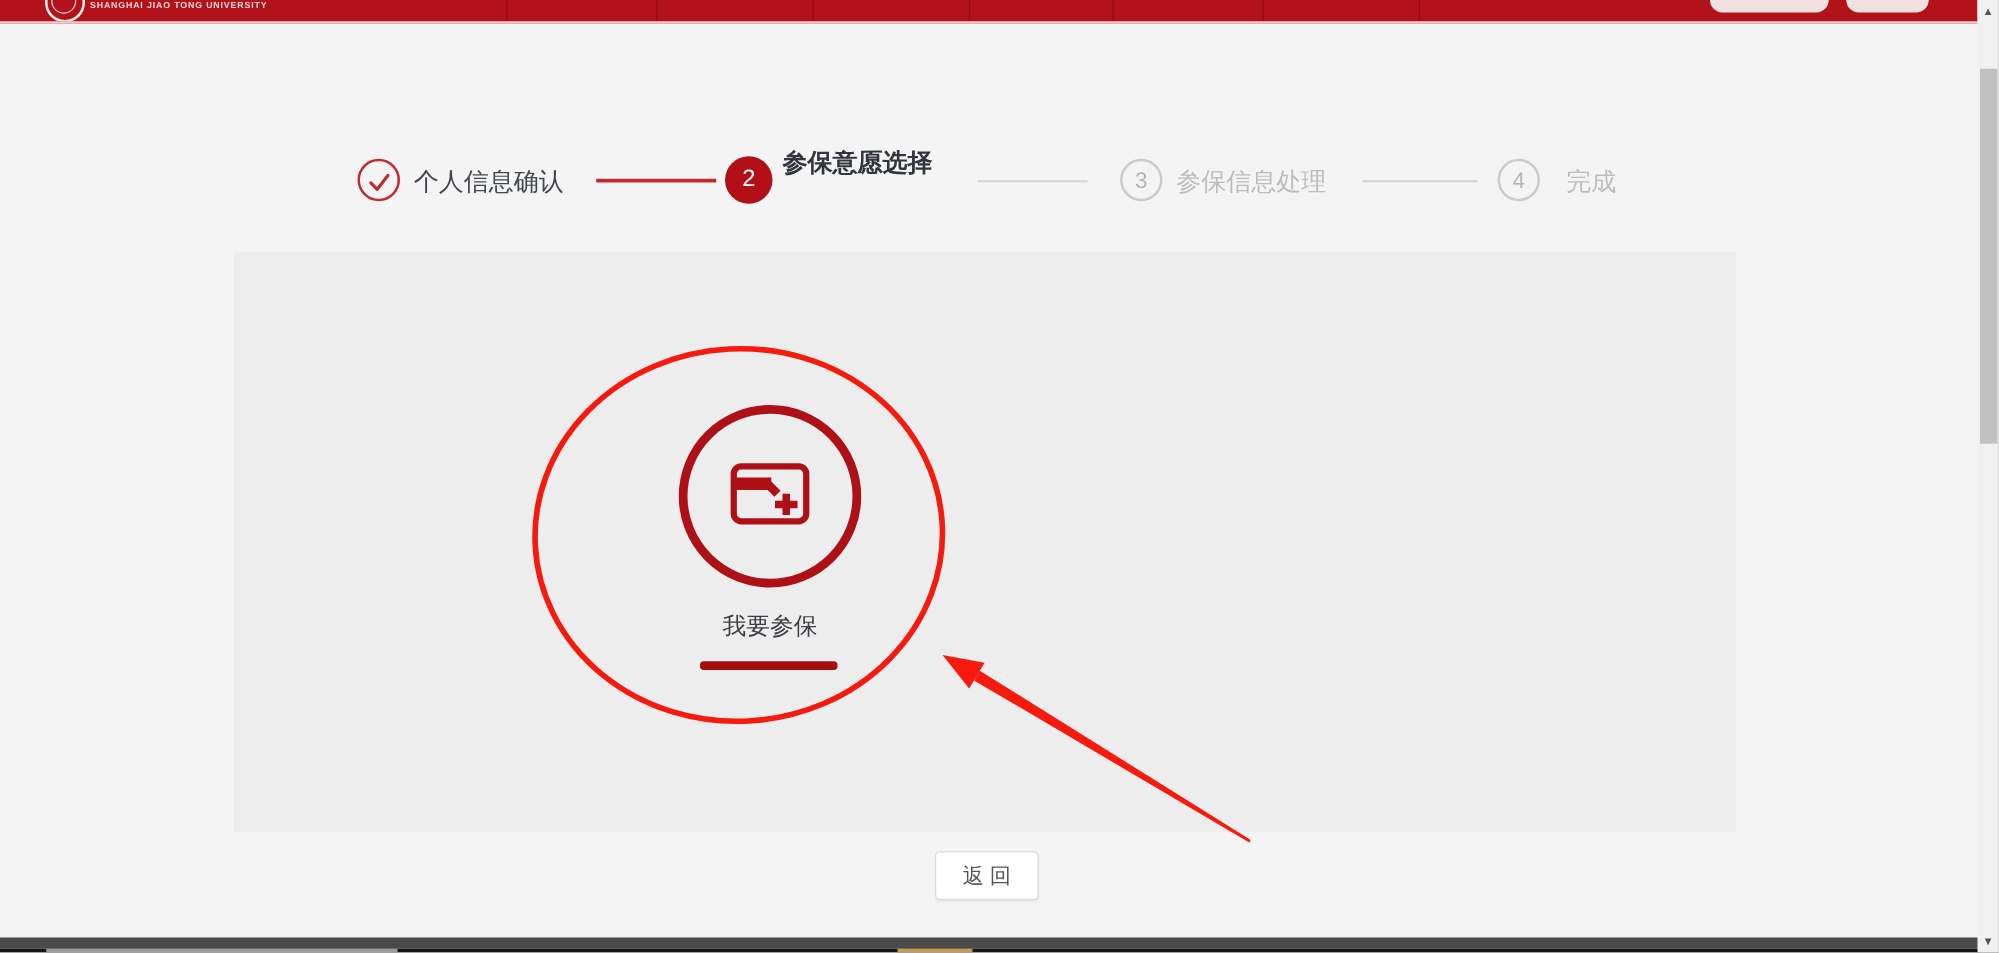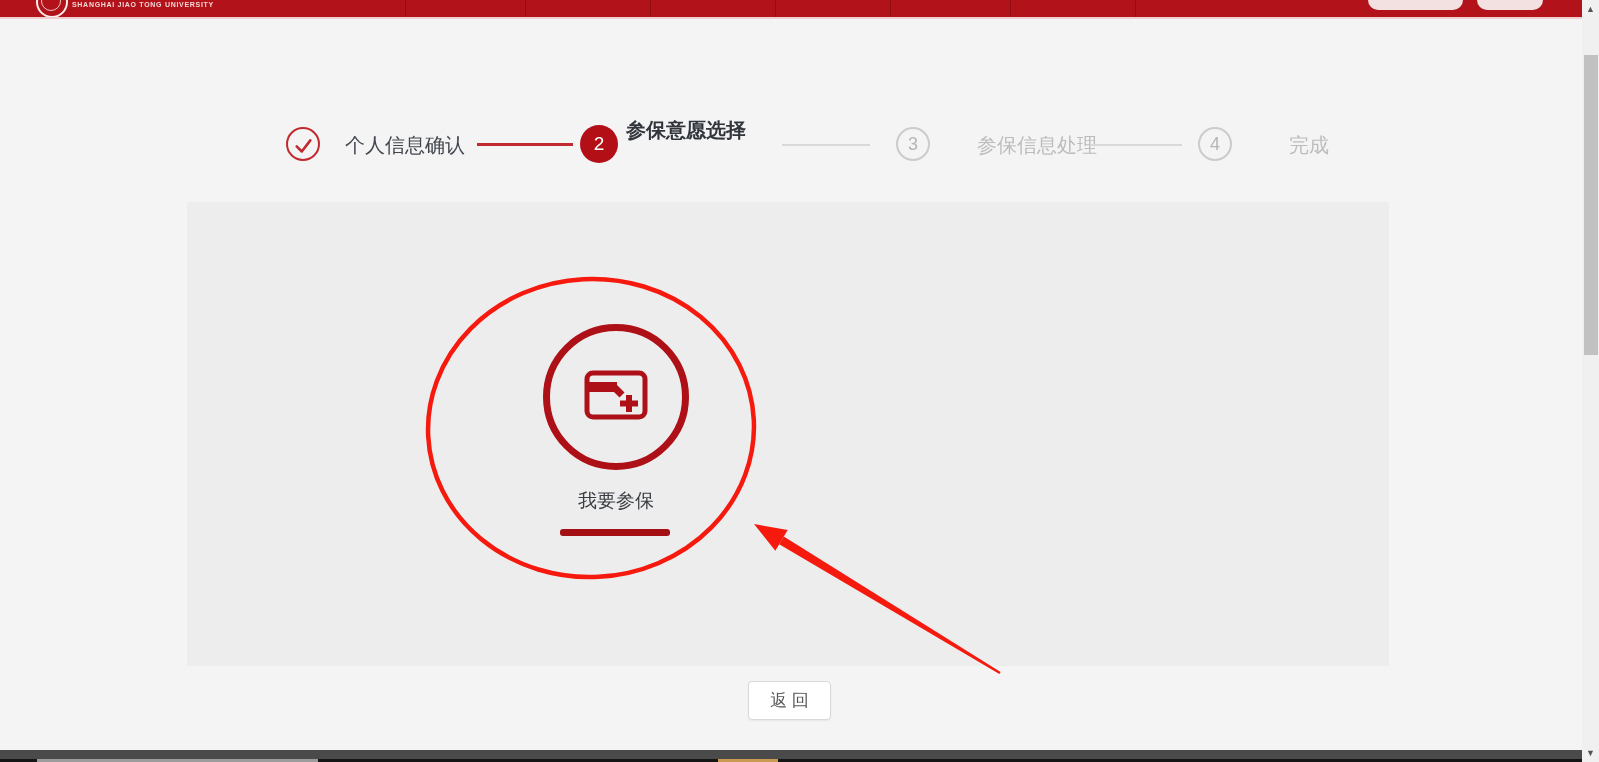--- a/index.html
+++ b/index.html
@@ -21,21 +21,21 @@
   
   #title{left:0;top:47px;width:1582px;text-align:center;font-size:29px;font-weight:500;color:#3d424a;letter-spacing:1px;}
 
   
   .step-circle{width:34px;height:34px;border-radius:50%;box-sizing:border-box;text-align:center;}
   .ring-red{border:2.5px solid #c12a2e;}
   .ring-gray{border:2px solid #cbcbcb;color:#b5b5b5;font-size:18px;line-height:31px;}
   .fill-red{background:#b30f17;color:#ffffff;font-size:19px;line-height:38px;width:38px;height:38px;}
   .step-label-dark{font-size:20px;color:#42464d;white-space:nowrap;}
   .step-label-active{font-size:20px;font-weight:600;color:#32363c;white-space:nowrap;}
-  .step-label-gray{font-size:20px;color:#bcbcbc;white-space:nowrap;margin-left:36px;}
+  .step-label-gray{font-size:20px;color:#bcbcbc;white-space:nowrap;}
   .connector-red{height:3px;background:#c12a2e;}
   .connector-gray{height:2px;background:#d9d9d9;}
 
   
   #panel{left:187px;top:202px;width:1202px;height:464px;background:#ededee;}
   .opt{width:146px;height:196px;cursor:pointer;}
   .opt-ring{left:0;top:0;width:146px;height:146px;border-radius:50%;box-sizing:border-box;}
   .ring-opt-red{border:7px solid #ad1016;}
   .ring-opt-gray{border:7px solid #dcdcdc;}
   .opt-label{left:0;top:164px;width:146px;text-align:center;font-size:19px;color:#3a3e42;font-family:Liberation Mono, monospace;}
@@ -80,21 +80,21 @@
     <button class="abs hbtn" style="left:1368px;width:95px;"></button>
     <button class="abs hbtn" style="left:1477px;width:66px;"></button>
   </div>
 
 
   <div class="abs step-circle ring-red" style="left:286px;top:127px;">
     <svg width="29" height="29" viewBox="0 0 34 34" style="margin-top:2px">
       <polyline points="9,18 15,24 25,11" fill="none" stroke="#c12a2e" stroke-width="3" stroke-linecap="round" stroke-linejoin="round"></polyline>
     </svg>
   </div>
-  <div class="abs step-label-dark" style="left:331px;top:132px;margin-left:14px;">个人信息确认</div>
+  <div class="abs step-label-dark" style="left:331px;top:132px;">个人信息确认</div>
   <div class="abs connector-red" style="left:477px;top:143px;width:96px;"></div>
 
   <div class="abs step-circle fill-red" style="left:580px;top:125px;">2</div>
   <div class="abs step-label-active" style="left:626px;top:117px;">参保意愿选择</div>
   <div class="abs connector-gray" style="left:782px;top:144px;width:88px;"></div>
 
   <div class="abs step-circle ring-gray" style="left:896px;top:127px;">3</div>
   <div class="abs step-label-gray" style="left:941px;top:132px;">参保信息处理</div>
   <div class="abs connector-gray" style="left:1090px;top:144px;width:92px;"></div>
 

